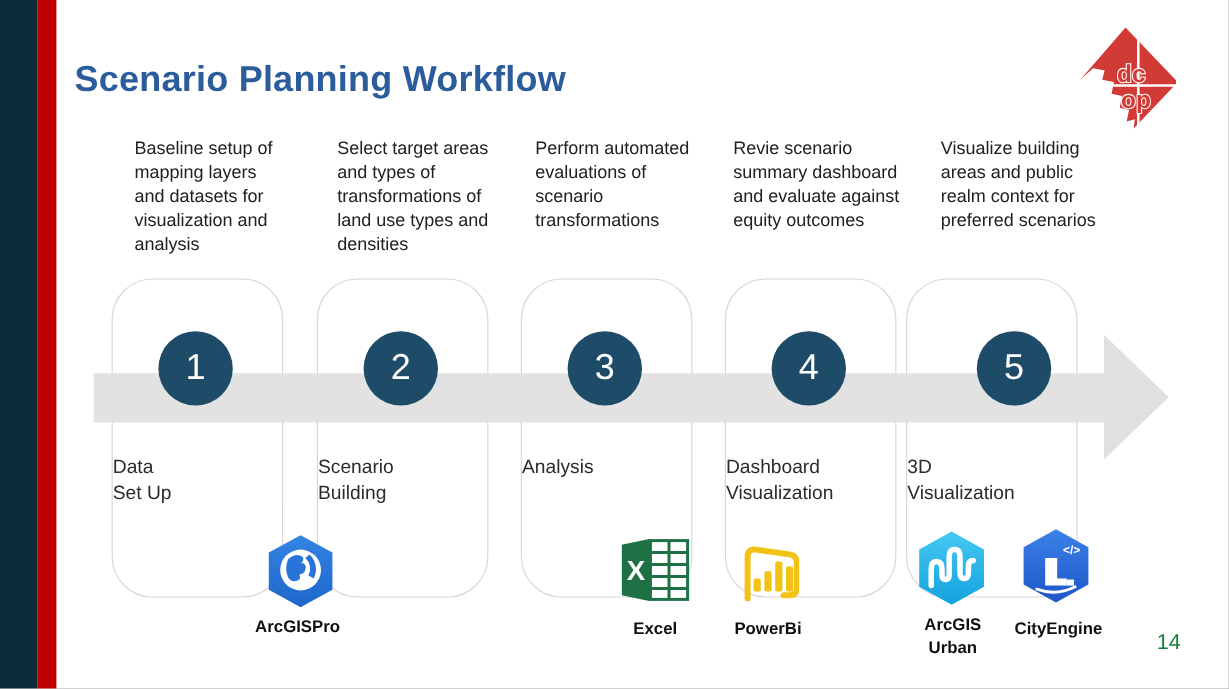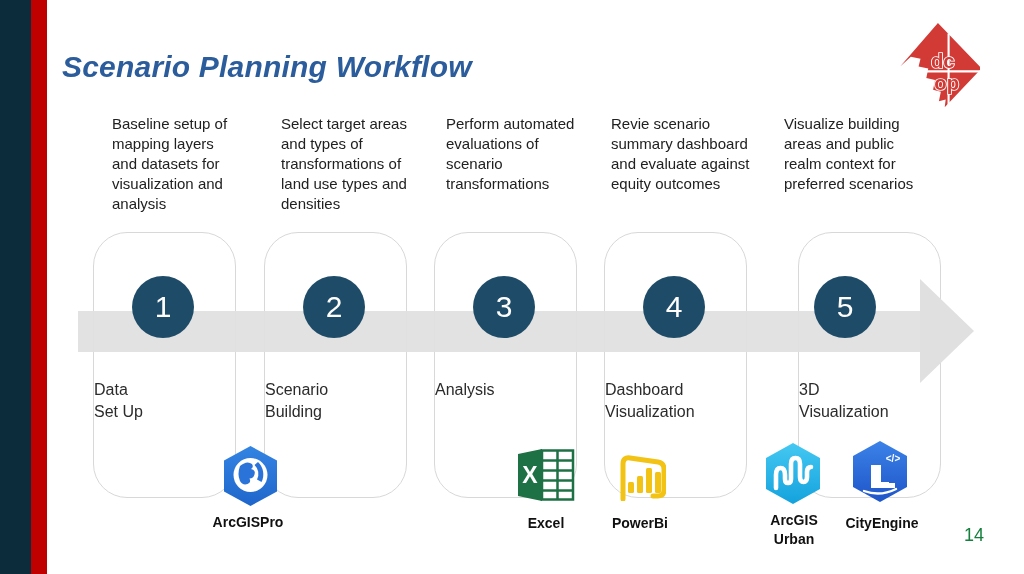--- a/index.html
+++ b/index.html
@@ -5,35 +5,35 @@
   html,body{margin:0;padding:0;background:#888;}
   .slide{
     position:relative;width:1024px;height:574px;background:#ffffff;
     font-family:"Liberation Sans",sans-serif;overflow:hidden;
   }
   .bar{position:absolute;top:0;height:574px;}
   .bar-navy{left:0;width:31px;background:#0d2c3b;}
   .bar-red{left:31px;width:16px;background:#c00000;}
   .title{
     position:absolute;left:62px;top:50px;font-size:30px;font-weight:bold;
-    color:#2b5c9b;letter-spacing:.2px;font-style:italic;
+    color:#2b5c9b;letter-spacing:.2px;
   }
   .logo{position:absolute;left:892px;top:20px;width:88px;height:92px;}
   .desc{
     position:absolute;top:114px;font-size:15px;line-height:20px;color:#212121;
     white-space:pre-line;
   }
   .desc.d1{left:112px;} .desc.d2{left:281px;} .desc.d3{left:446px;}
   .desc.d4{left:611px;} .desc.d5{left:784px;}
   .card{
     position:absolute;top:232px;width:141px;height:264px;background:#fff;
     border:1.5px solid #d8d8d8;border-radius:34px;z-index:1;
   }
   .card.c1{left:93px;} .card.c2{left:264px;} .card.c3{left:434px;}
-  .card.c4{left:604px;} .card.c5{left:798px;}
+  .card.c4{left:604px;} .card.c5{left:755px;}
   .band{
     position:absolute;left:78px;top:311px;width:843px;height:41px;
     background:rgba(224,224,224,.93);z-index:2;
   }
   .arrowhead{
     position:absolute;left:920px;top:279px;width:54px;height:104px;
     background:#e0e0e0;clip-path:polygon(0 0,100% 50%,0 100%);z-index:2;
   }
   .circle{
     position:absolute;top:276px;width:62px;height:62px;border-radius:50%;

